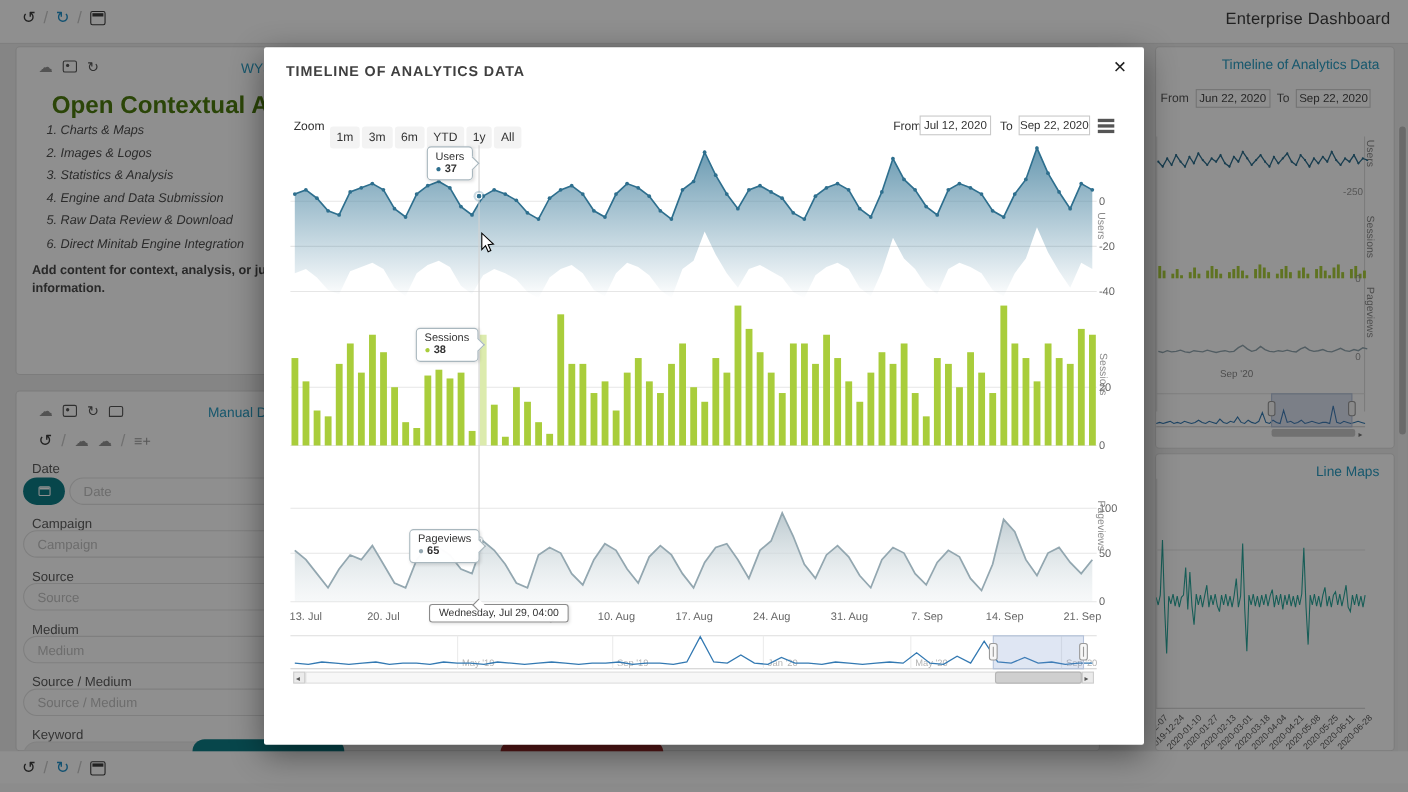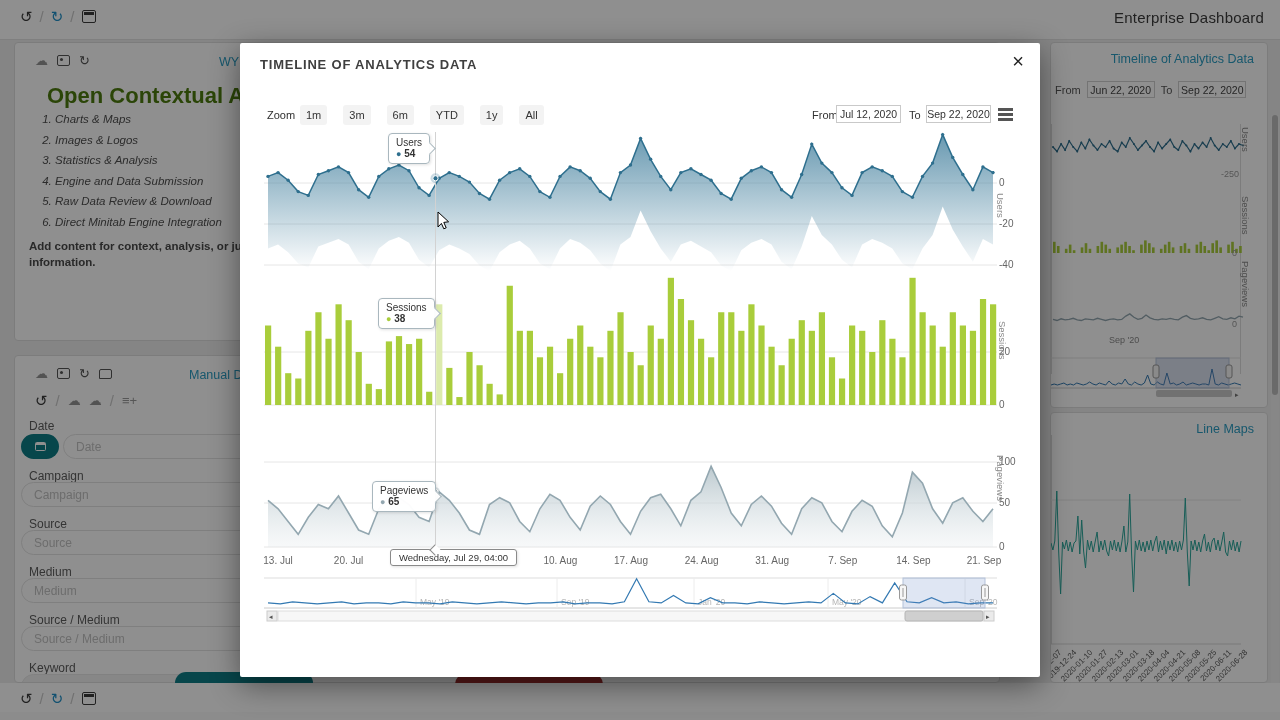--- a/index.html
+++ b/index.html
@@ -69,21 +69,21 @@
 
   
   .overlay { position:absolute; inset:0; background:rgba(0,0,0,0.44); z-index:40; }
   .modal { position:absolute; left:240px; top:43px; width:800px; height:634px; background:#fff; z-index:50;
     border-radius:2px; box-shadow:0 8px 30px rgba(0,0,0,.45); }
   .modal-title { position:absolute; left:20px; top:14px; font-size:13px; font-weight:bold; color:#3f3f3f; letter-spacing:.8px; }
   .modal-close { position:absolute; right:12px; top:4px; font-size:20px; color:#222; cursor:pointer; line-height:1; padding:4px; }
 
   .rs-row { position:absolute; left:27px; top:62px; right:27px; height:20px; font-size:11px; color:#333; }
   .rs-zoom-label { position:absolute; left:0; top:4px; color:#2f2f2f; }
-  .rs-buttons { position:absolute; left:33px; top:0; display:flex; gap:16px; }
+  .rs-buttons { position:absolute; left:33px; top:10px; display:flex; gap:2px; }
   .rs-btn { background:#f3f3f3; border:none; border-radius:3px; padding:4px 6px; font-size:11px; color:#333; cursor:pointer; font-family:inherit; }
   .rs-from-label { position:absolute; left:545px; top:4px; }
   .rs-to-label { position:absolute; left:642px; top:4px; }
   .rs-input { position:absolute; top:0; width:65px; height:18px; border:1px solid #c9c9c9; font-size:10.5px; color:#333;
     text-align:center; background:#fff; font-family:inherit; }
   #rsFrom { left:569px; } #rsTo { left:659px; }
   .burger { position:absolute; right:0; top:3px; width:15px; cursor:pointer; }
   .burger div { height:2.5px; background:#555; margin-bottom:2.5px; }
 
   
@@ -588,21 +588,21 @@
       <text x="726" y="491" font-size="7" fill="#555" text-anchor="start">▸</text>
     </svg>
 
   <span class="vtitle" style="left:766px; top:150px">Users</span>
   <span class="vtitle" style="left:768px; top:278px">Sessions</span>
   <span class="vtitle" style="left:766px; top:412px">Pageviews</span>
 
   <div class="tt" id="ttUsers">
     <div>Users</div>
     <span class="dot" style="color:#2e6f8e">●</span>
-    <span class="val">54</span>
+    <span class="val">37</span>
   </div>
   <div class="tt" id="ttSessions">
     <div>Sessions</div>
     <span class="dot" style="color:#a9cd3b">●</span>
     <span class="val">38</span>
   </div>
   <div class="tt" id="ttPageviews">
     <div>Pageviews</div>
     <span class="dot" style="color:#93a7b0">●</span>
     <span class="val">65</span>

